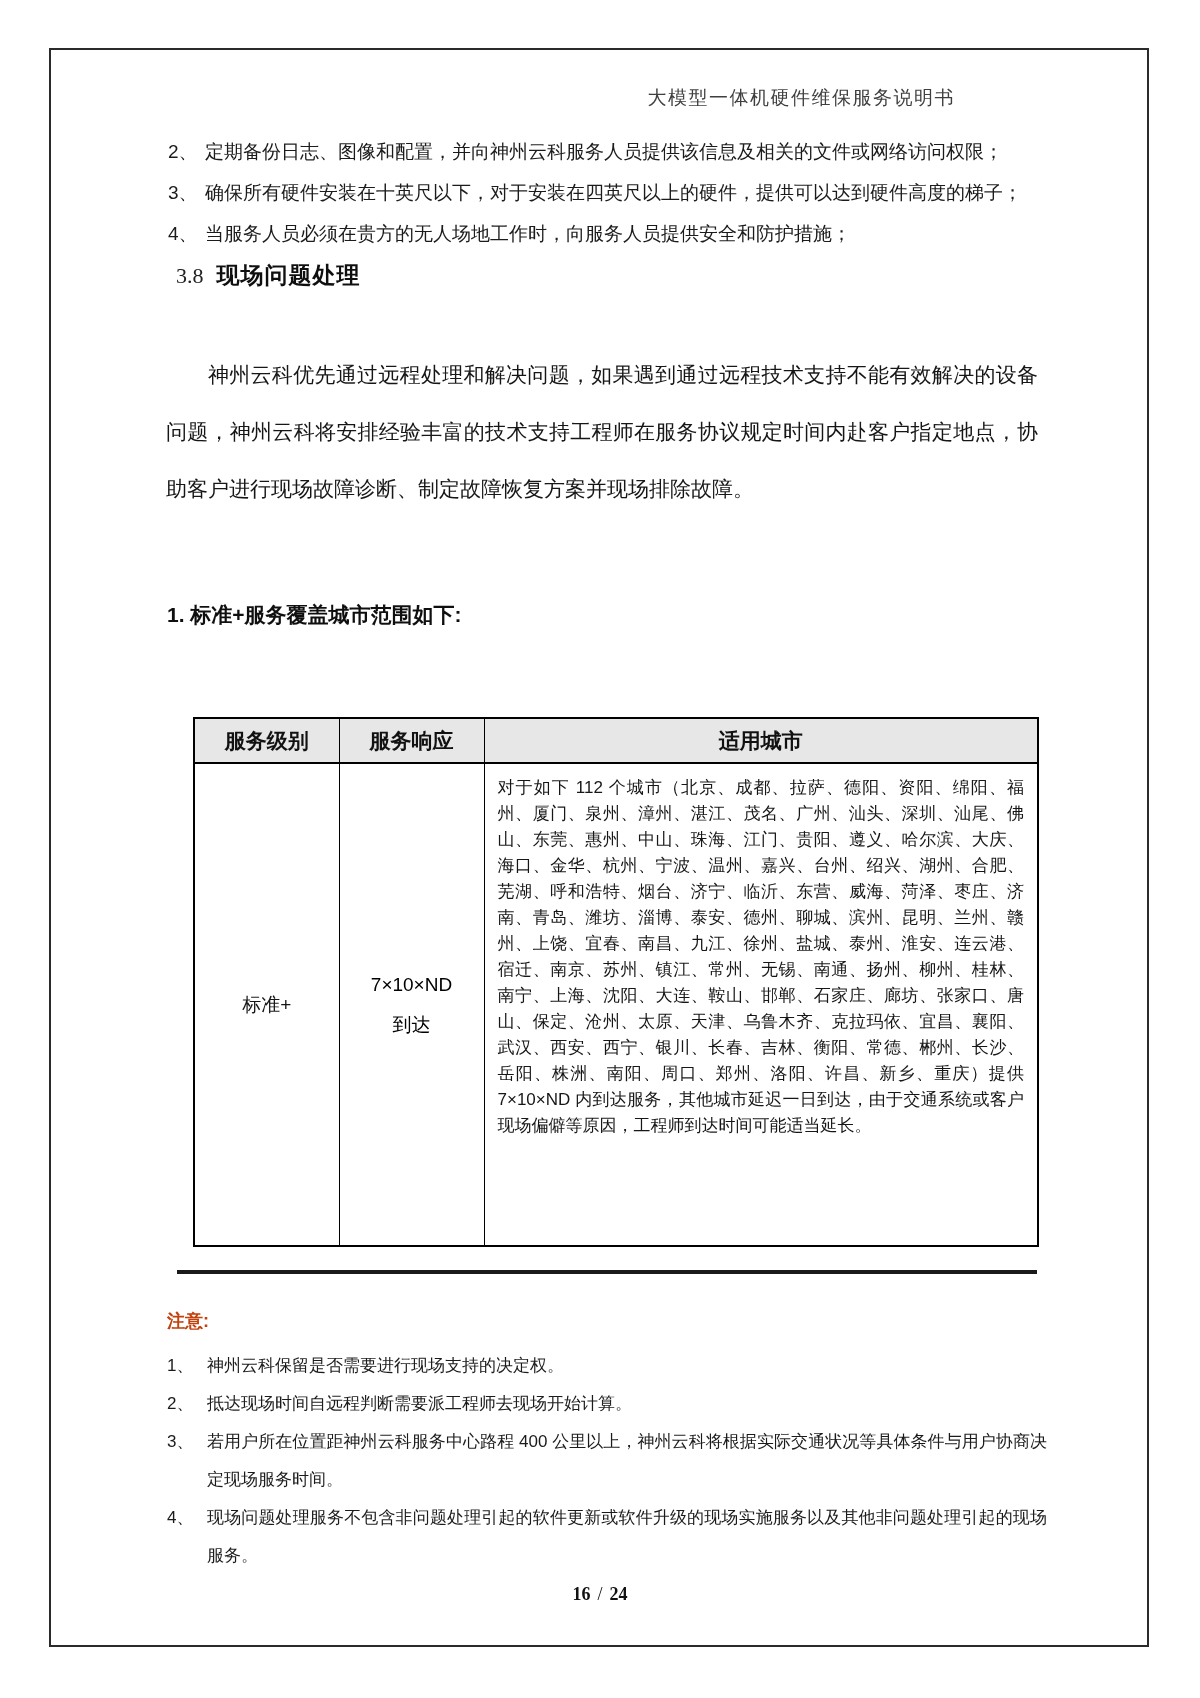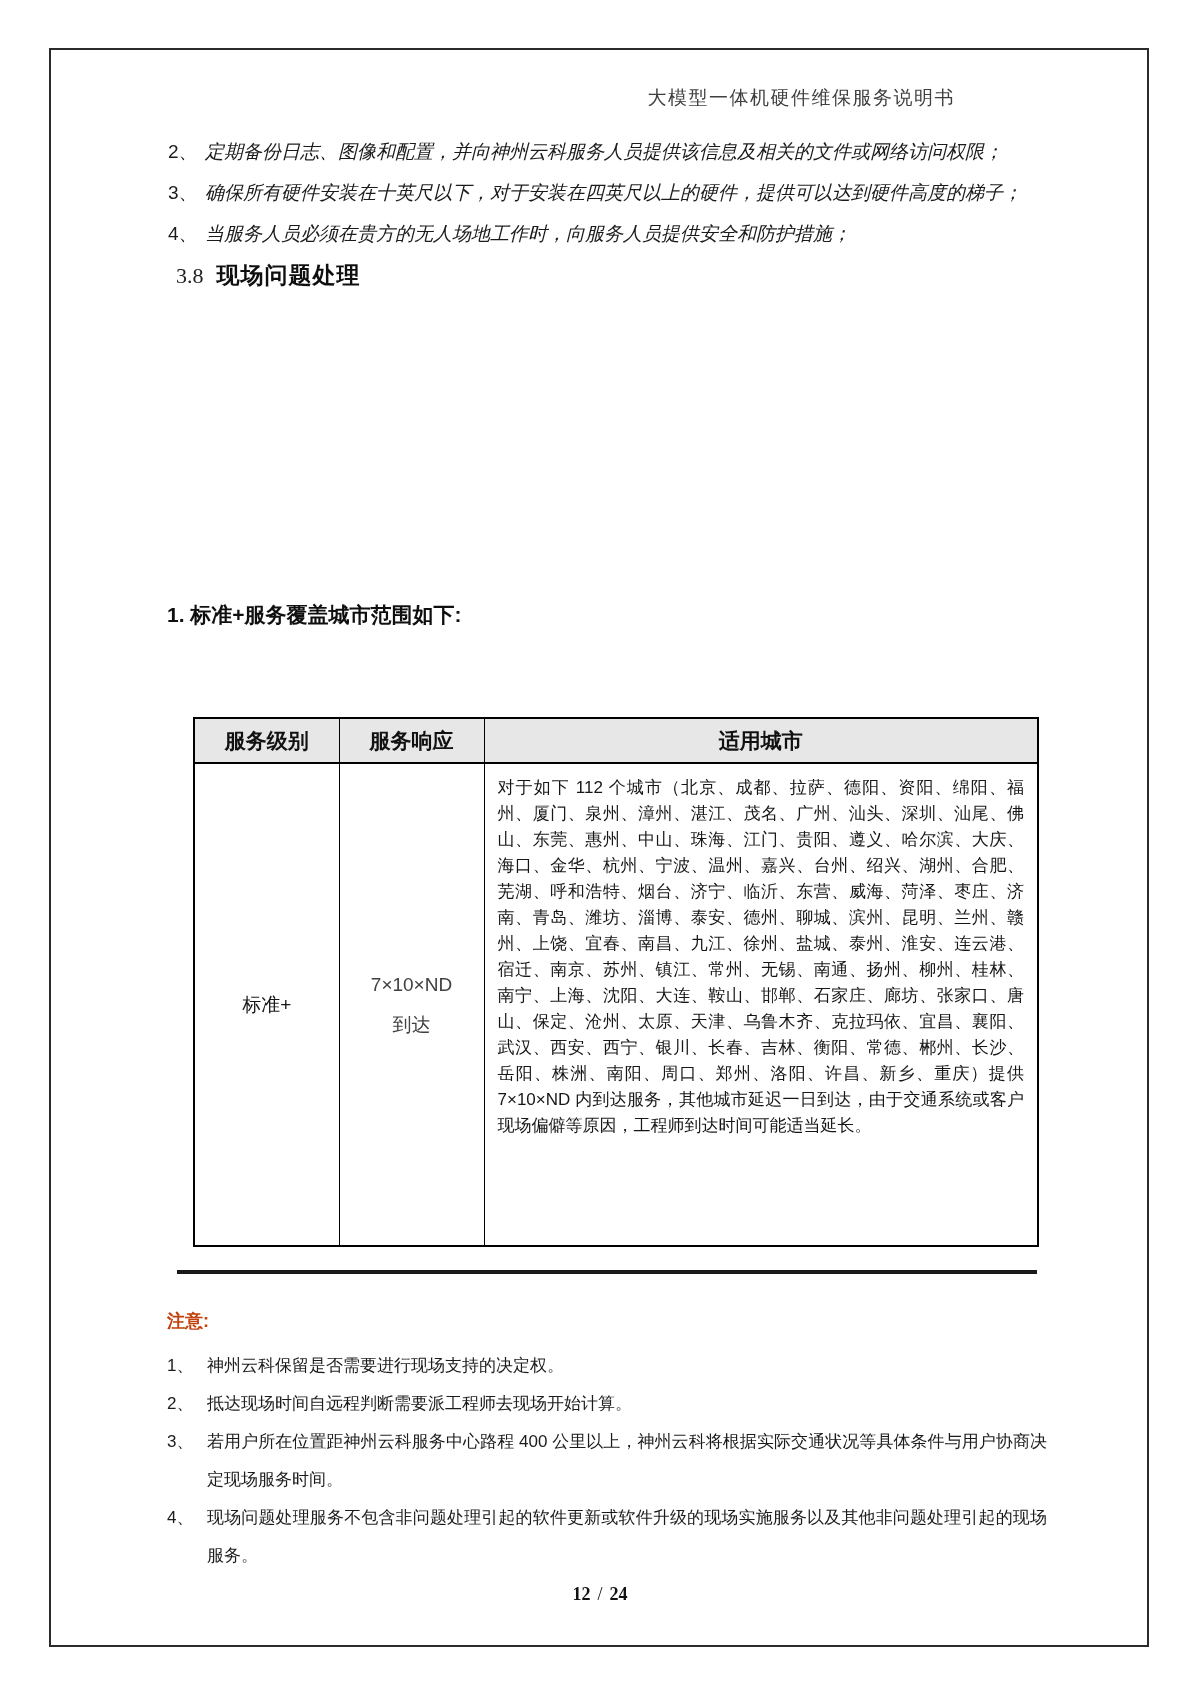--- a/index.html
+++ b/index.html
@@ -14,21 +14,21 @@
   }
   .header-title {
     position:absolute; top:85px; left:0; right:245px; text-align:right;
     font-family:"Liberation Serif","DejaVu Serif",serif;
     font-size:19px; color:#3f3f3f; letter-spacing:1.5px;
   }
   
   .top-list { position:absolute; left:168px; top:140px; width:880px; }
   .top-list .li { display:flex; margin-bottom:18px; font-size:19px; line-height:23px; }
   .top-list .num { width:37px; flex:none; }
-  .top-list .txt { flex:1;font-style:italic; }
+  .top-list .txt { flex:1; }
   
   .section-heading { position:absolute; left:176px; top:260px; }
   .sec-num { font-family:"Liberation Serif","DejaVu Serif",serif; font-size:22px; color:#222; }
   .sec-title { font-weight:bold; font-size:23px; margin-left:13px; color:#0f0f0f; letter-spacing:1px; }
   
   .body-text {
     position:absolute; left:166px; top:346px; width:872px;
     font-size:21px; line-height:57px; text-align:justify; color:#161616;
   }
   .body-text p { margin:0; text-indent:2em; }
@@ -43,21 +43,21 @@
   }
   .svc-table th, .svc-table td { border:1px solid #000; box-sizing:border-box; }
   .svc-table thead th {
     height:45px; background:#e7e7e7; font-size:21px; font-weight:bold;
     text-align:center; vertical-align:middle; border-bottom:2px solid #000; color:#111;
   }
   .svc-table td.level {
     text-align:center; vertical-align:middle; font-size:19px; color:#161616;
   }
   .svc-table td.resp {
-    text-align:center; vertical-align:middle; font-size:19px; line-height:40px; color:#404040;
+    text-align:center; vertical-align:middle; font-size:19px; line-height:40px; color:#000000;
   }
   .svc-table td.cities {
     height:483px; vertical-align:top; padding:11px 13px 10px 13px;
     font-size:17px; line-height:26px; text-align:justify; color:#161616;
   }
   .rule {
     position:absolute; left:177px; top:1270px; width:860px; height:4px; background:#1a1a1a;
   }
   
   .notes { position:absolute; left:167px; top:1309px; width:880px; }
@@ -91,20 +91,21 @@
     <span class="num">4、</span>
     <span class="txt">当服务人员必须在贵方的无人场地工作时，向服务人员提供安全和防护措施；</span>
   </div>
 </div>
 
 <div class="section-heading">
   <span class="sec-num">3.8</span><span class="sec-title">现场问题处理</span>
 </div>
 
 <div class="body-text">
+  <p>神州云科优先通过远程处理和解决问题，如果遇到通过远程技术支持不能有效解决的设备问题，神州云科将安排经验丰富的技术支持工程师在服务协议规定时间内赴客户指定地点，协助客户进行现场故障诊断、制定故障恢复方案并现场排除故障。</p>
 </div>
 
 <div class="list-title">1. 标准+服务覆盖城市范围如下:</div>
 
 <table class="svc-table">
   <colgroup>
       <col style="width:145px">
       <col style="width:145px">
       <col style="width:554px">
     </colgroup>
@@ -143,14 +144,14 @@
     <span class="nnum">3、</span>
     <span>若用户所在位置距神州云科服务中心路程 400 公里以上，神州云科将根据实际交通状况等具体条件与用户协商决定现场服务时间。</span>
   </div>
   <div class="note">
     <span class="nnum">4、</span>
     <span>现场问题处理服务不包含非问题处理引起的软件更新或软件升级的现场实施服务以及其他非问题处理引起的现场服务。</span>
   </div>
 </div>
 
 <div class="footer">
-  <span class="pg">12</span><span class="sep">/</span><span class="pg">24</span>
+  <span class="pg">16</span><span class="sep">/</span><span class="pg">24</span>
 </div>
 
 </body></html>

